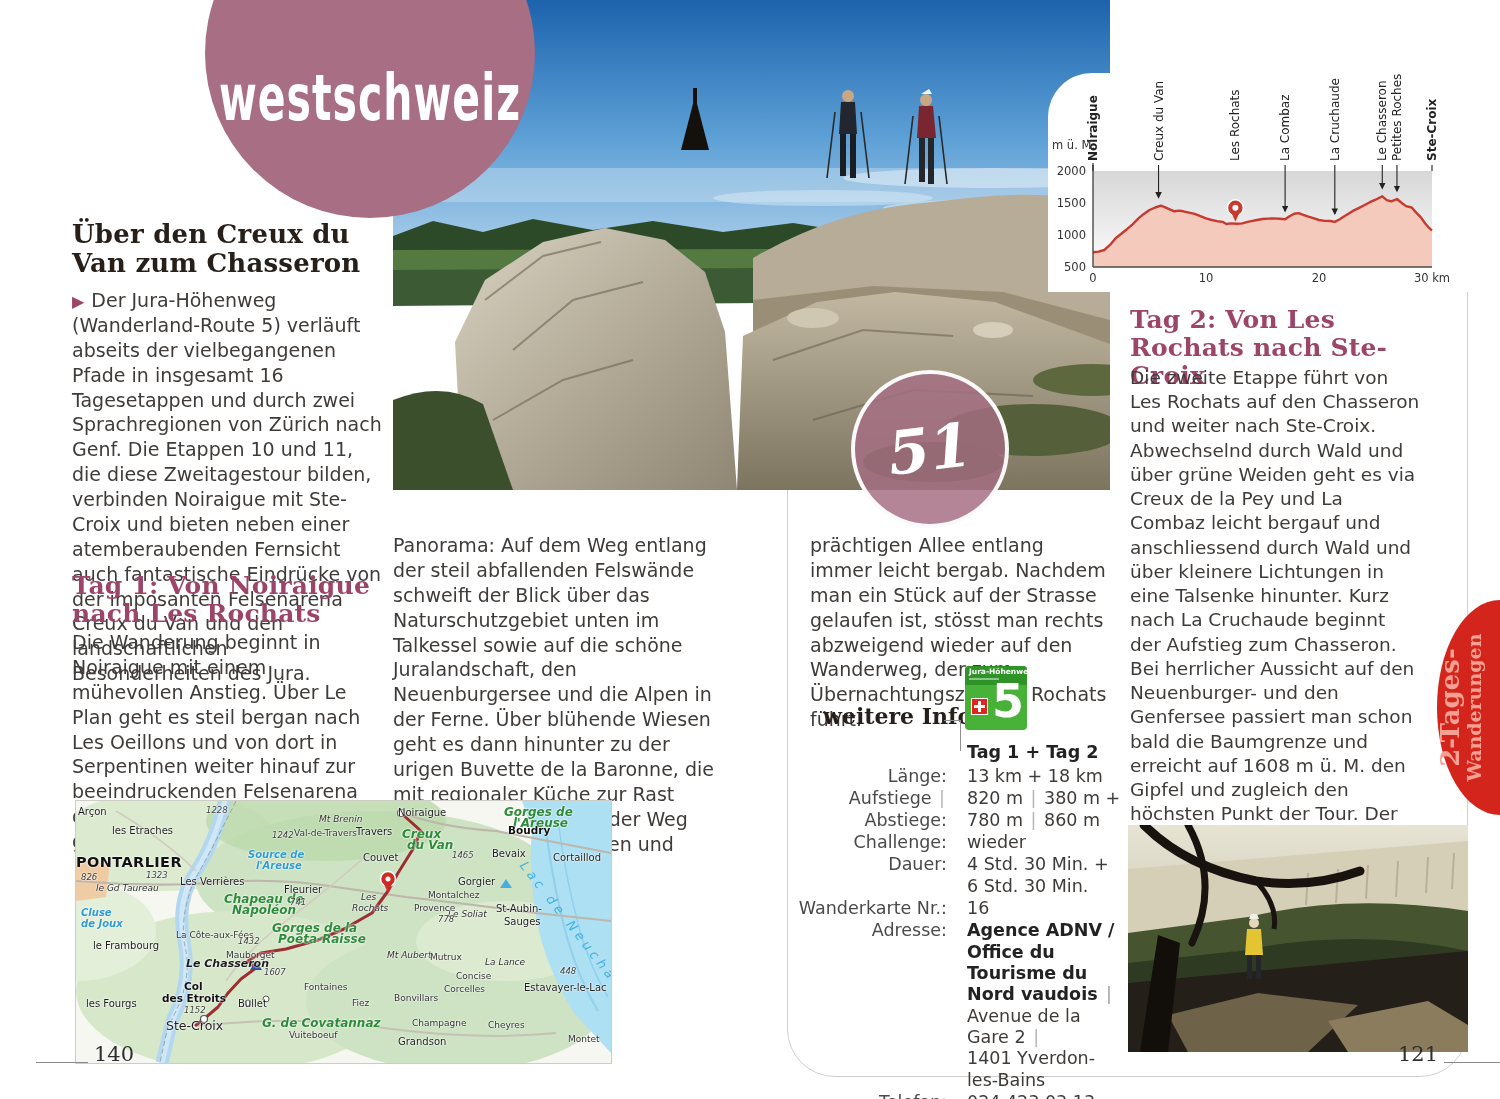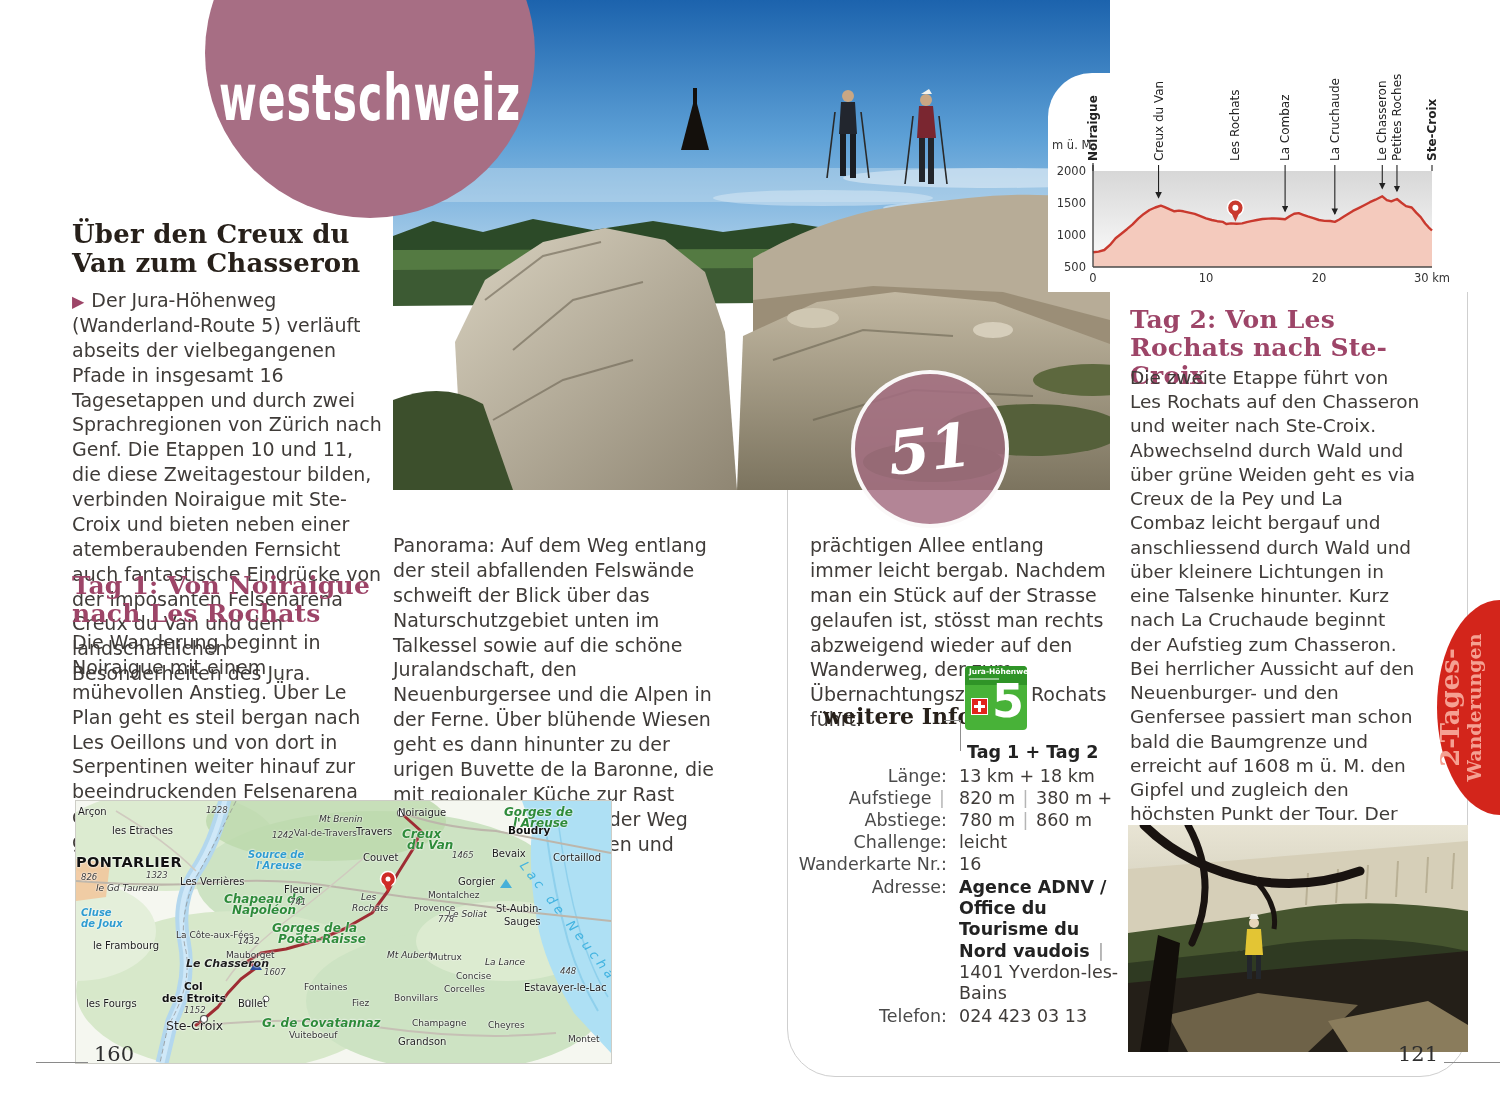--- a/index.html
+++ b/index.html
@@ -28,21 +28,21 @@
         color:#27201a;letter-spacing:.2px}
   .h-day{font-family:"DejaVu Serif",serif;font-weight:bold;font-size:25px;line-height:1.12;
         color:#9d4568;letter-spacing:.2px}
   .col{font-size:19px;line-height:1.31;color:#3f3b38}
   .col-sm{font-size:18.5px;line-height:1.31;color:#3f3b38}
   .arrow{color:#9d4568;font-size:16px;margin-right:7px}
   
   .info-head{font-family:"DejaVu Serif",serif;font-weight:bold;font-size:22px;color:#27201a}
   .i-row{display:flex;margin-bottom:1px}
   .i-label{width:152px;text-align:right;flex:none;color:#4a4a4a}
-  .i-val{margin-left:12px;color:#3f3b38}
+  .i-val{margin-left:20px;color:#3f3b38}
   .i-row,.i-val{font-size:17.5px;line-height:1.22}
   .i-val .b{font-weight:bold;color:#222}
   .sep{color:#b5b5b5;padding:0 2px}
   
   .logo{left:965px;top:666px;width:62px;height:64px;background:#48b238;border-radius:4px;
         overflow:hidden;z-index:3}
   .logo-bar{background:#2f9427;height:17px;padding:2px 4px 0 4px}
   .logo-title{color:#fff;font-size:7.5px;font-weight:bold;white-space:nowrap;display:block;line-height:1}
   .logo-sub{display:block;width:30px;height:2px;background:rgba(255,255,255,.45);margin-top:2px}
   .logo-5{position:absolute;right:3px;top:12px;color:#fff;font-size:46px;font-weight:bold;line-height:1}
@@ -353,35 +353,43 @@
     <div class="i-row">
       <div class="i-label">Aufstiege <span class="sep">|</span> Abstiege:</div>
       <div class="i-val">
         <div>820 m <span class="sep">|</span> 380 m +</div>
         <div>780 m <span class="sep">|</span> 860 m</div>
       </div>
     </div>
     <div class="i-row">
       <div class="i-label">Challenge:</div>
       <div class="i-val">
-        <div>leicht</div>
+        <div>wieder</div>
+      </div>
+    </div>
+    <div class="i-row">
+      <div class="i-label">Dauer:</div>
+      <div class="i-val">
+        <div>4 Std. 30 Min. +</div>
+        <div>6 Std. 30 Min.</div>
       </div>
     </div>
     <div class="i-row">
       <div class="i-label">Wanderkarte Nr.:</div>
       <div class="i-val">
         <div>16</div>
       </div>
     </div>
     <div class="i-row">
       <div class="i-label">Adresse:</div>
       <div class="i-val">
         <div class="b">Agence ADNV /</div>
         <div class="b">Office du Tourisme du</div>
         <div class="b">Nord vaudois <span class="sep">|</span></div>
+        <div>Avenue de la Gare 2 <span class="sep">|</span></div>
         <div>1401 Yverdon-les-Bains</div>
       </div>
     </div>
     <div class="i-row">
       <div class="i-label">Telefon:</div>
       <div class="i-val">
         <div>024 423 03 13</div>
       </div>
     </div>
   </div>
@@ -430,15 +438,15 @@
       <circle cx="126" cy="98" r="5" fill="#e7d6bb"></circle>
       <path d="M121,94 L131,94 L129,89 L123,89 Z" fill="#efefe8"></path>
       <path d="M119,104 L133,104 L135,130 L117,130 Z" fill="#e3c534"></path>
       <rect x="119" y="130" width="5" height="24" fill="#23262b"></rect>
       <rect x="128" y="130" width="5" height="24" fill="#23262b"></rect>
     </g>
   </svg>
 </div>
 
 <div class="abs fline" style="left:36px;top:1062px;width:52px"></div>
-<div class="abs pageno" style="left:94px;top:1042px">160</div>
+<div class="abs pageno" style="left:94px;top:1042px">140</div>
 <div class="abs pageno" style="left:1398px;top:1042px">121</div>
 <div class="abs fline" style="left:1444px;top:1062px;width:56px"></div>
 
 </body></html>

